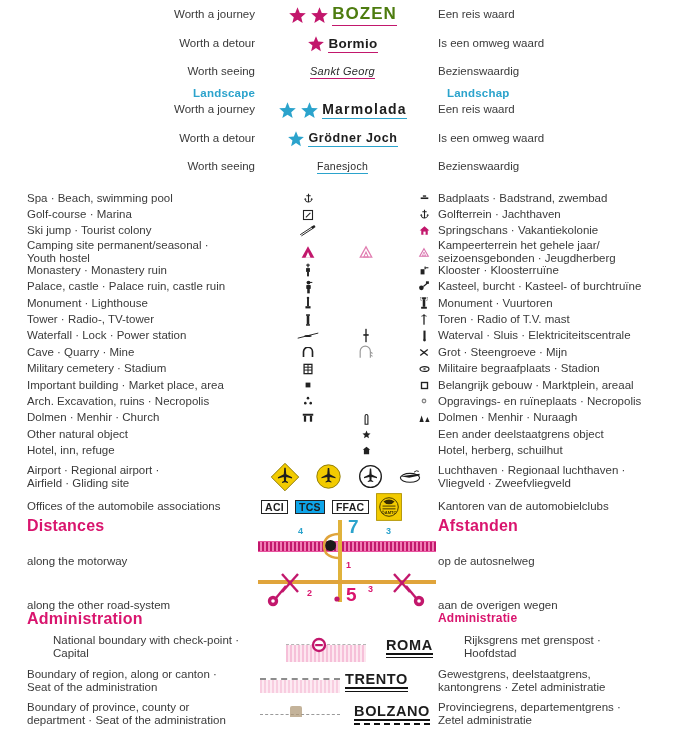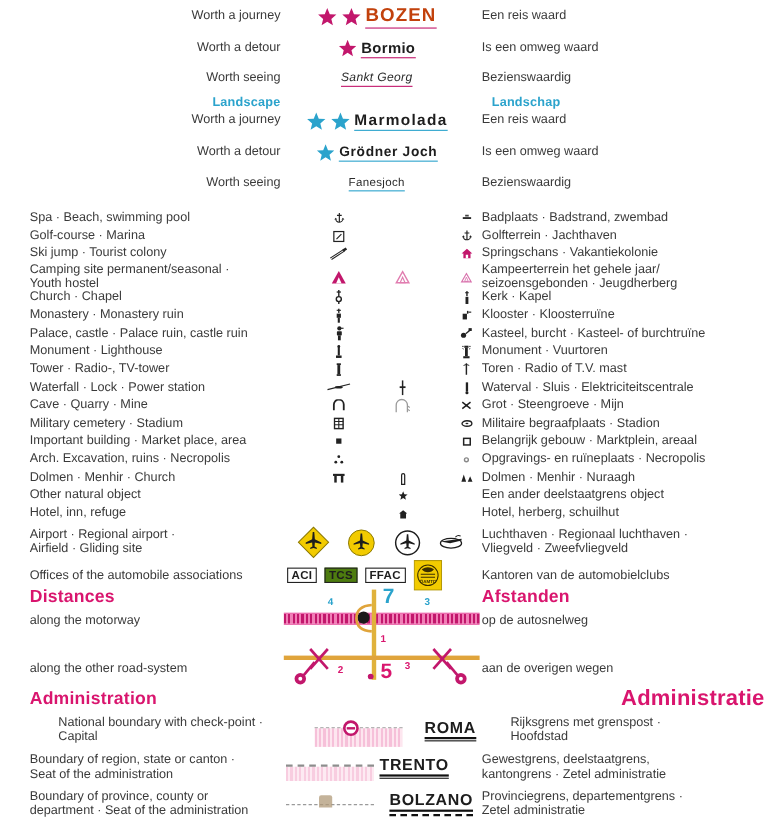--- a/index.html
+++ b/index.html
@@ -28,21 +28,21 @@
   .sr .col-r{font-size:11.5px;}
   .placename{
     display:inline-flex;align-items:center;gap:3px;
     white-space:nowrap;
   }
   .pn-text{
     border-bottom:1.6px solid currentColor;
     padding-bottom:1px;
     letter-spacing:.3px;
   }
-  .pn-big{font-size:17px;font-weight:700;letter-spacing:1px;color:#c2410c;border-bottom-color:#c2176c;}
+  .pn-big{font-size:17px;font-weight:700;letter-spacing:1px;color:#4d7c0f;border-bottom-color:#c2176c;}
   .pn-med{font-size:13.5px;font-weight:700;color:#1d1d1d;border-bottom-color:#c2176c;}
   .pn-ital{font-size:11px;font-style:italic;font-weight:400;color:#2b2b2b;border-bottom-color:#c2176c;}
   .pn-bigb{font-size:14px;font-weight:700;letter-spacing:1.2px;color:#1d1d1d;border-bottom-color:#2ba3cc;}
   .pn-medb{font-size:12.5px;font-weight:700;letter-spacing:.6px;color:#1d1d1d;border-bottom-color:#2ba3cc;}
   .pn-italb{font-size:10.5px;font-weight:400;color:#2b2b2b;border-bottom-color:#2ba3cc;}
 
   .star{display:inline-block;}
   .hdr{font-size:14.5px;font-weight:700;letter-spacing:.2px;line-height:15px;}
   .hdr-blue{color:#2ba3cc;padding-left:17px;}
   .hdr-mag{color:#d9156e;}
@@ -252,42 +252,20 @@
           <svg width="14" height="13" viewBox="0 0 24 24">
               <path fill="none" stroke="#d973ad" stroke-width="2" d="M12 5 L20 19 H4 Z"></path>
               <path fill="none" stroke="#d973ad" stroke-width="1.4" d="M12 11 L15 18 H9 Z"></path>
             </svg>
         </span>
       </div>
       <div class="col-r" style="white-space:pre-line;">Kampeerterrein het gehele jaar/
 seizoensgebonden · Jeugdherberg</div>
     </div>
 
-    <div class="symrow">
-      <div class="col-l">Church · Chapel</div>
-      <div class="sym2">
-        <span class="symA">
-          <svg width="8" height="14" viewBox="0 0 12 22">
-              <rect x="5" y="1" width="2" height="9" fill="#222"></rect>
-              <rect x="3" y="3" width="6" height="1.8" fill="#222"></rect>
-              <circle cx="6" cy="14" r="3.6" fill="none" stroke="#222" stroke-width="2"></circle>
-              <rect x="5" y="17" width="2" height="4" fill="#222"></rect>
-            </svg>
-        </span>
-        <span class="symB"></span>
-        <span class="symC">
-          <svg width="7" height="13" viewBox="0 0 10 20">
-              <rect x="4" y="1" width="2" height="7" fill="#222"></rect>
-              <rect x="2.5" y="2.5" width="5" height="1.5" fill="#222"></rect>
-              <rect x="3" y="9" width="4" height="10" fill="#222"></rect>
-            </svg>
-        </span>
-      </div>
-      <div class="col-r">Kerk · Kapel</div>
-    </div>
 
     <div class="symrow">
       <div class="col-l">Monastery · Monastery ruin</div>
       <div class="sym2">
         <span class="symA">
           <svg width="8" height="14" viewBox="0 0 12 22">
               <rect x="5" y="1" width="2" height="6" fill="#222"></rect>
               <rect x="3" y="2.5" width="6" height="1.6" fill="#222"></rect>
               <rect x="3" y="8" width="6" height="6" fill="#222"></rect>
               <rect x="4.5" y="14" width="3" height="7" fill="#222"></rect>
@@ -562,21 +540,21 @@
         </span>
       </div>
       <div class="col-r" style="white-space:pre-line;">Luchthaven · Regionaal luchthaven ·
 Vliegveld · Zweefvliegveld</div>
     </div>
 
     <div class="symrow tall" style="margin-top:4px;">
       <div class="col-l">Offices of the automobile associations</div>
       <div class="sym2" style="padding-left:6px;gap:7px;">
         <span style="display:inline-block;border:1.4px solid #222;padding:0px 3px;font-size:10.5px;font-weight:700;color:#1d1d1d;background:#fff;letter-spacing:.3px;">ACI</span>
-        <span style="display:inline-block;border:1.4px solid #222;padding:0px 3px;font-size:10.5px;font-weight:700;color:#1d1d1d;background:#4d7c0f;letter-spacing:.3px;">TCS</span>
+        <span style="display:inline-block;border:1.4px solid #222;padding:0px 3px;font-size:10.5px;font-weight:700;color:#1d1d1d;background:#0ea5e9;letter-spacing:.3px;">TCS</span>
         <span style="display:inline-block;border:1.4px solid #222;padding:0px 3px;font-size:10.5px;font-weight:700;color:#1d1d1d;background:#fff;letter-spacing:.3px;">FFAC</span>
         <span style="display:inline-flex;align-items:center;justify-content:center;">
           <svg width="26" height="28" viewBox="0 0 28 30">
             <rect x="0.6" y="0.6" width="26.8" height="28.8" fill="#f2cb00" stroke="#b09300" stroke-width="1"></rect>
             <circle cx="14" cy="15" r="10" fill="none" stroke="#3a2e00" stroke-width="1"></circle>
             <path fill="#3a2e00" d="M8 9 q6-4 12 0 q-2 3-6 3 q-4 0-6-3z"></path>
             <path stroke="#3a2e00" stroke-width="1" fill="none" d="M7 14h14M7 17h14"></path>
             <text x="14" y="22.5" font-size="4.4" text-anchor="middle" fill="#3a2e00" font-family="Liberation Sans, sans-serif" font-weight="bold">ÖAMTC</text>
           </svg>
         </span>
@@ -586,21 +564,21 @@
   </div>
 
   <div class="dist-wrap">
 
     <div class="adm-row" style="height:20px;">
       <div class="col-l hdr hdr-mag" style="font-size:16px;">Distances</div>
       <div></div>
       <div class="col-r hdr hdr-mag" style="font-size:16px;">Afstanden</div>
     </div>
 
-    <div class="adm-row" style="height:24px;">
+    <div class="adm-row" style="height:24px;margin-top:14px;">
       <div class="col-l">along the motorway</div>
       <div></div>
       <div class="col-r">op de autosnelweg</div>
     </div>
 
     <div class="adm-row" style="height:48px;">
       <div class="col-l" style="padding-top:16px;">along the other road-system</div>
       <div></div>
       <div class="col-r" style="padding-top:16px;">aan de overigen wegen</div>
     </div>
@@ -643,21 +621,21 @@
       <div style="position:absolute;left:88px;top:68px;font-size:19px;font-weight:700;color:#d9156e;">5</div>
       <div style="position:absolute;left:110px;top:68px;font-size:9px;font-weight:700;color:#d9156e;">3</div>
     </div>
   </div>
 
   <div style="position:relative;">
 
     <div class="adm-row" style="height:22px;">
       <div class="col-l hdr hdr-mag" style="font-size:16px;">Administration</div>
       <div></div>
-      <div class="col-r hdr hdr-mag" style="font-size:20px;text-align:right;">Administratie</div>
+      <div class="col-r hdr hdr-mag" style="font-size:12px;">Administratie</div>
     </div>
 
     <div class="adm-row" style="height:35px;margin-left:26px;">
       <div class="col-l" style="white-space:pre-line;">National boundary with check-point ·
 Capital</div>
       <div style="display:flex;align-items:center;padding-left:5px;gap:20px;">
         <span class="bswatch" style="width:80px;height:30px;">
           <span style="position:absolute;left:0;top:13px;width:80px;height:17px;background:repeating-linear-gradient(90deg,#f6c0d9 0 2px,#fde6ef 2px 4px);"></span>
           <span style="position:absolute;left:0;top:12px;width:80px;height:0;border-top:1.4px dashed #b5b5b5;"></span>
           <svg style="position:absolute;left:25px;top:5px;" width="16" height="16" viewBox="0 0 16 16">
@@ -669,21 +647,21 @@
           <span class="citylabel">ROMA</span>
           <span class="u-solid"></span>
           <span class="u-thin" style="margin-top:1.5px;"></span>
         </span>
       </div>
       <div class="col-r" style="white-space:pre-line;">Rijksgrens met grenspost ·
 Hoofdstad</div>
     </div>
 
     <div class="adm-row" style="height:33px;">
-      <div class="col-l" style="white-space:pre-line;">Boundary of region, state or canton ·
+      <div class="col-l" style="white-space:pre-line;">Boundary of region, along or canton ·
 Seat of the administration</div>
       <div style="display:flex;align-items:center;padding-left:5px;gap:5px;">
         <span class="bswatch" style="width:80px;height:24px;">
           <span style="position:absolute;left:0;top:11px;width:80px;height:13px;background:repeating-linear-gradient(90deg,#f8cde0 0 2px,#fdeaf2 2px 4px);"></span>
           <span style="position:absolute;left:0;top:9px;width:80px;height:0;border-top:2px dashed #8d8d8d;"></span>
         </span>
         <span class="cl-wrap">
           <span class="citylabel">TRENTO</span>
           <span class="u-solid"></span>
           <span class="u-thin" style="margin-top:1.5px;"></span>

